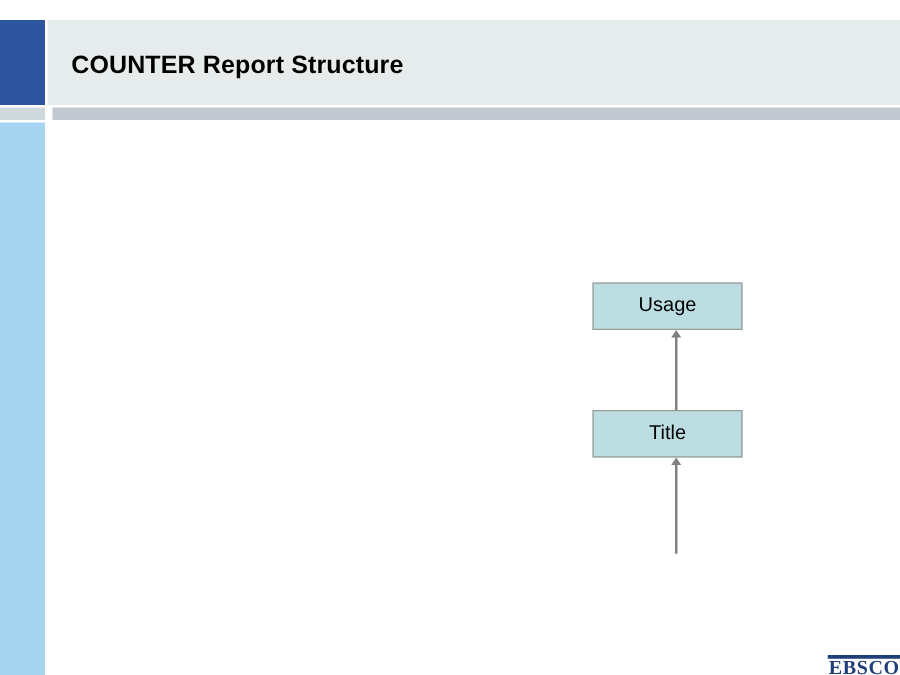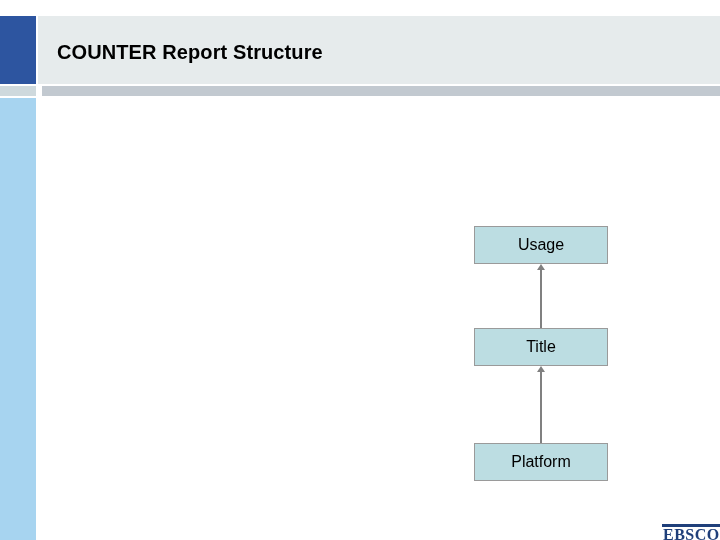--- a/index.html
+++ b/index.html
@@ -110,21 +110,21 @@
     left: 38px;
     top: 82px;
     width: 682px;
     height: 458px;
     background: #ffffff;
   }
 
   
   .node {
     position: absolute;
-    width: 134px;
+    width: 120px;
     height: 38px;
     box-sizing: border-box;
     background: #bcdde2;
     border: 1px solid #9a9a9a;
     display: flex;
     align-items: center;
     justify-content: center;
     font-size: 16px;
     color: #000000;
     line-height: 1;
@@ -240,21 +240,20 @@
 
   <div class="sidebar-strip"></div>
   <div class="sidebar-strip-edge"></div>
 
   <div class="body-area"></div>
 
   <div class="node" id="node-usage">Usage</div>
 
   <div class="node" id="node-title">Title</div>
 
-  <div class="node" id="node-platform">Platform</div>
 
   <div class="connector" id="conn-title-usage">
     <span class="head"></span>
     <span class="stem"></span>
   </div>
 
   <div class="connector" id="conn-platform-title">
     <span class="head"></span>
     <span class="stem"></span>
   </div>

